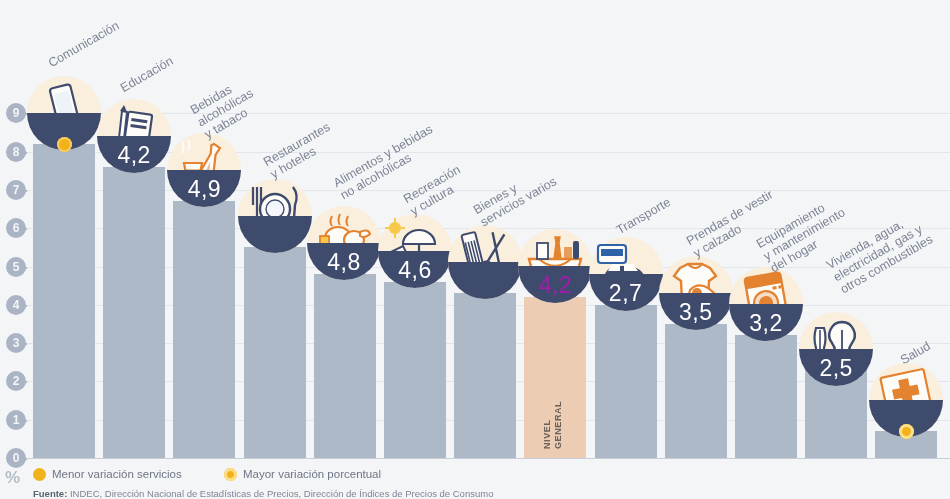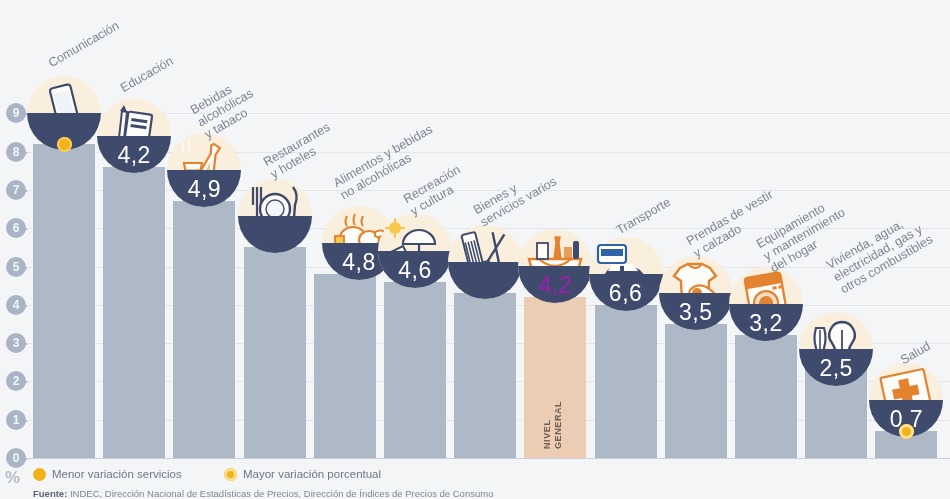--- a/index.html
+++ b/index.html
@@ -257,21 +257,21 @@
               <g>
                 <circle cx="30" cy="26" r="15" fill="#fdfcf8" stroke="#3f4b6d" stroke-width="2.4"></circle>
                 <circle cx="30" cy="26" r="9" fill="#f3f6fa" stroke="#3f4b6d" stroke-width="1.4"></circle>
                 <path d="M8 4 v18 M12 4 v18 M16 4 v18 M12 22 v26" stroke="#3f4b6d" stroke-width="2.2" fill="none"></path>
                 <path d="M48 4 q6 8 2 18 l-2 26" stroke="#3f4b6d" stroke-width="2.4" fill="none"></path>
               </g>
             </svg>
           </span>
           <span class="cup"></span>
         </div>
-        <div class="badge" style="left: 322px; top: 206.16px; text-decoration: underline;">
+        <div class="badge" style="left: 307px; top: 206.16px; text-decoration: underline;">
           <span class="disc"></span>
           <span class="art">
             <svg width="60" height="52" viewBox="0 0 60 52">
               <g>
                 <ellipse cx="24" cy="28" rx="13" ry="11" fill="#fdfcf8" stroke="#e3822f" stroke-width="2.2"></ellipse>
                 <ellipse cx="40" cy="30" rx="10" ry="9" fill="#fdfcf8" stroke="#e3822f" stroke-width="2.2"></ellipse>
                 <path d="M46 22 q8-4 10 2 q-5 5-10 2z" fill="#fdfcf8" stroke="#e3822f" stroke-width="2"></path>
                 <rect x="6" y="26" width="9" height="18" fill="#f6c84c" stroke="#e3822f" stroke-width="1.8"></rect>
                 <path d="M18 6 q-3 6 0 10 M26 4 q-3 7 0 11 M34 6 q-3 6 0 10" stroke="#e3822f" stroke-width="2" fill="none"></path>
               </g>
@@ -342,21 +342,21 @@
                 <rect x="5" y="8" width="22" height="7" fill="#2f63a8"></rect>
                 <path d="M6 40 q4-14 14-15 h14 q10 1 16 12 l0 5 h-44z" fill="#3f4b6d"></path>
                 <path d="M12 30 h12 v-7 h-8z" fill="#fdfcf8"></path>
                 <path d="M28 30 h14 l-5-7 h-9z" fill="#fdfcf8"></path>
                 <circle cx="17" cy="42" r="5" fill="#3f4b6d" stroke="#fdfcf8" stroke-width="2"></circle>
                 <circle cx="43" cy="42" r="5" fill="#3f4b6d" stroke="#fdfcf8" stroke-width="2"></circle>
               </g>
             </svg>
           </span>
           <span class="cup"></span>
-          <span class="val">6,6</span>
+          <span class="val">2,7</span>
         </div>
         <div class="badge" style="left: 658.8px; top: 255.95px;">
           <span class="disc"></span>
           <span class="art">
             <svg width="60" height="52" viewBox="0 0 60 52">
               <g>
                 <path d="M14 8 l8-4 h14 l8 4 6 8 -7 5 -1 21 h-26 l-1-21 -7-5z" fill="#fdfcf8" stroke="#e3822f" stroke-width="2.4"></path>
                 <path d="M22 4 q8 8 14 0" stroke="#e3822f" stroke-width="2" fill="none"></path>
                 <path d="M24 30 q8-8 18-2 l6 5 q2 5-4 6 h-18 q-4-3-2-9z" fill="#fdfcf8" stroke="#e3822f" stroke-width="2.2"></path>
                 <circle cx="31" cy="33" r="5" fill="#e3822f"></circle>
@@ -403,21 +403,20 @@
           <span class="disc"></span>
           <span class="art">
             <svg width="60" height="52" viewBox="0 0 60 52">
               <g transform="rotate(-12 30 26)">
                 <rect x="8" y="6" width="44" height="36" rx="2" fill="#fdfcf8" stroke="#e3822f" stroke-width="2.2"></rect>
                 <path d="M25 12 h10 v8 h8 v10 h-8 v8 h-10 v-8 h-8 v-10 h8z" fill="#e3822f"></path>
               </g>
             </svg>
           </span>
           <span class="cup"></span>
-          <span class="val">0,7</span>
         </div>
       </div>
     <div id="cats">
         <div class="cat" style="left: 46px; top: 57.94px;">Comunicación</div>
         <div class="cat" style="left: 118.2px; top: 82.92px;">Educación</div>
         <div class="cat" style="left: 188.4px; top: 105.39px;">Bebidas
 alcohólicas
 y tabaco</div>
         <div class="cat" style="left: 260.6px; top: 157.35px;">Restaurantes
 y hoteles</div>

